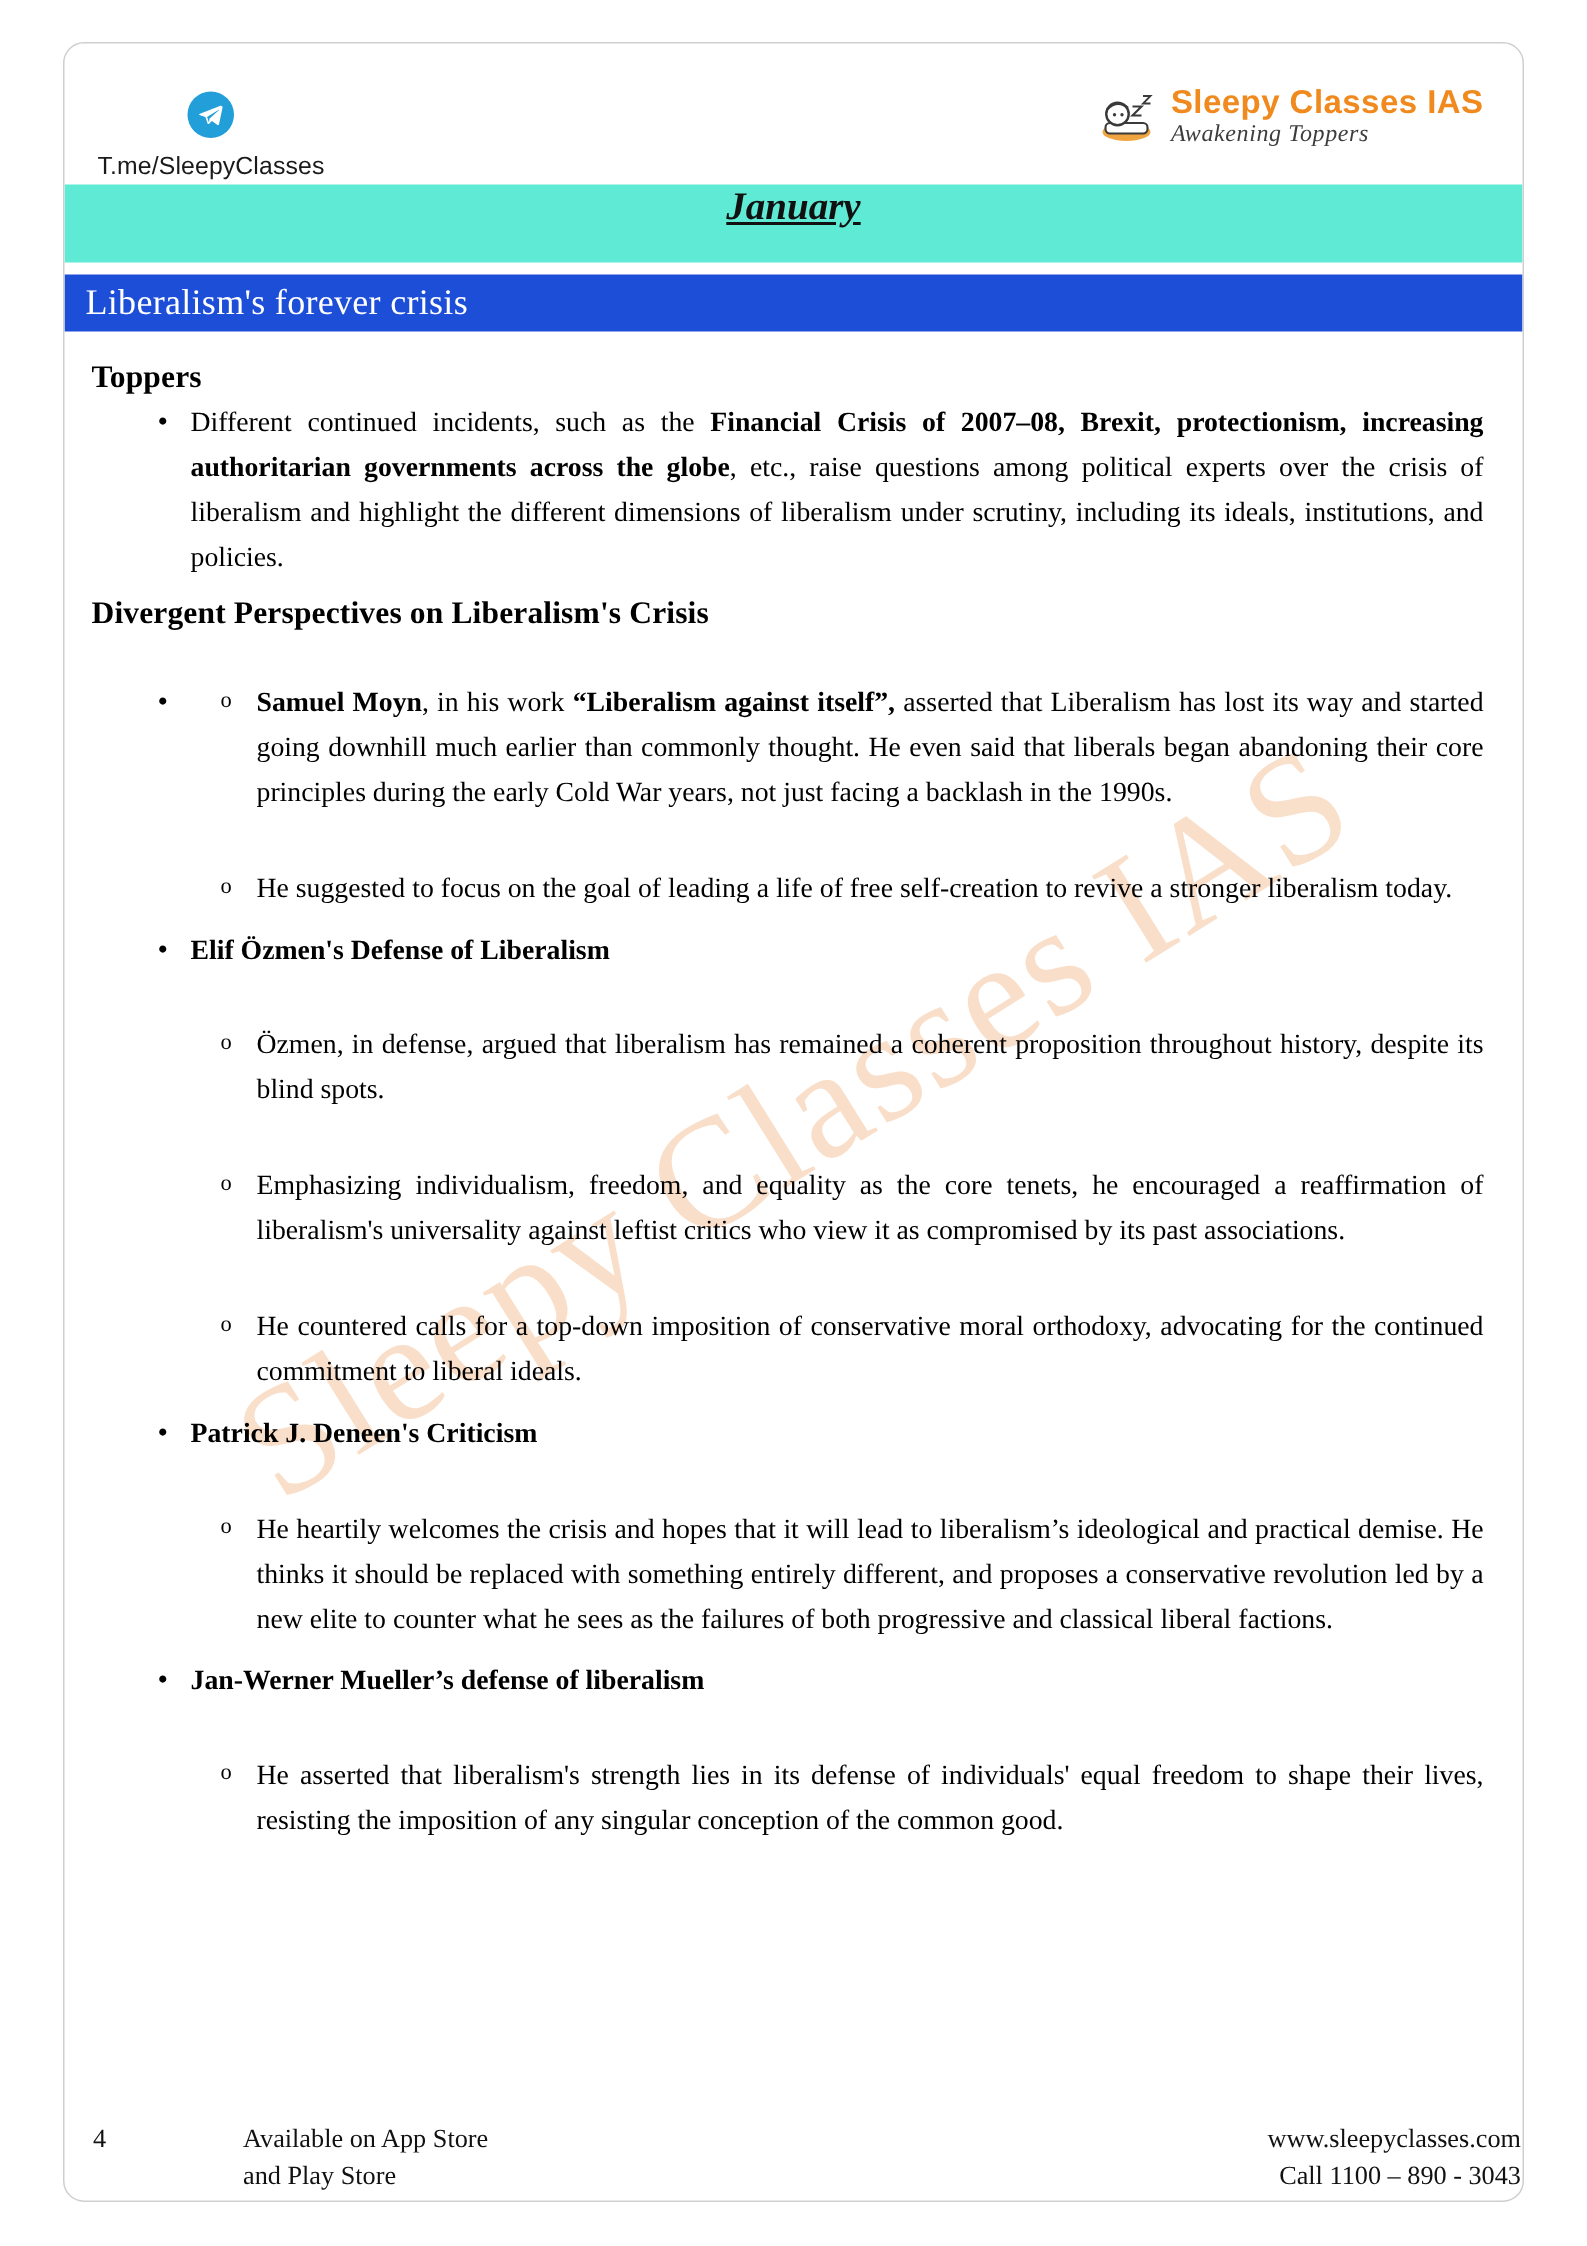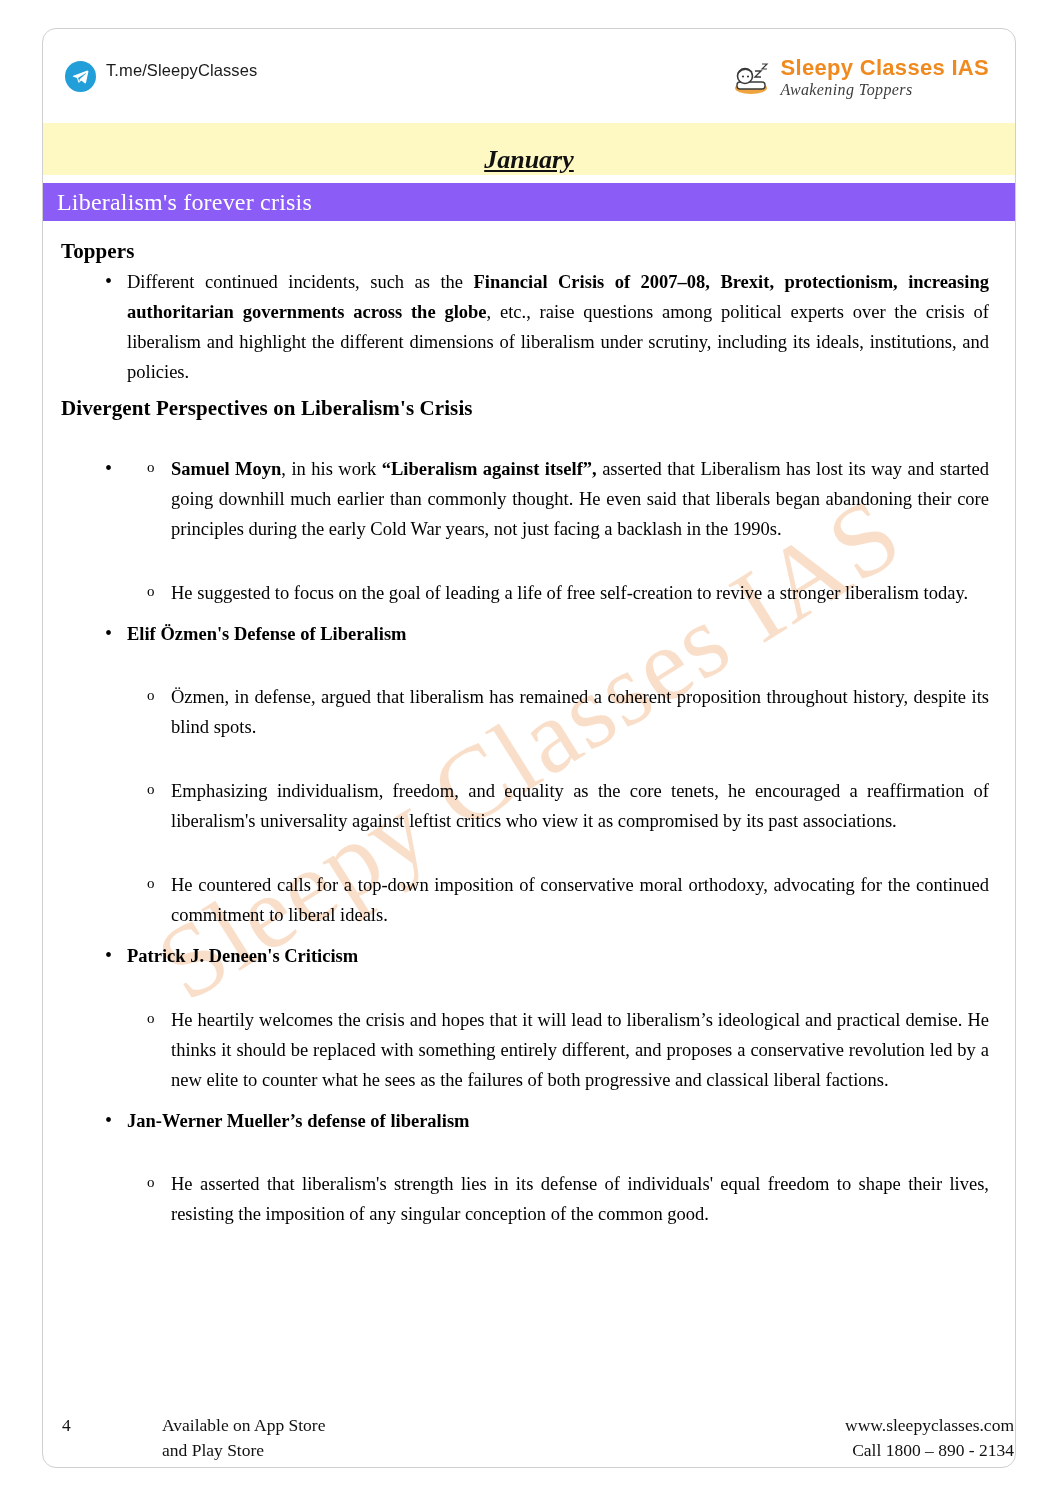--- a/index.html
+++ b/index.html
@@ -25,21 +25,21 @@
   }
   
   .header {
     position: relative;
     height: 94px;
     padding: 0 26px;
   }
   .tg-wrap {
     position: absolute;
     left: 22px; top: 32px;
-    display: flex; align-items: flex-start; gap: 10px;
+    display: flex; align-items: center; gap: 10px; flex-direction: column;
   }
   .tg-icon {
     width: 31px; height: 31px;
     border-radius: 50%;
     background: #229ed9;
     display: inline-flex; align-items: center; justify-content: center;
   }
   .tg-icon svg { display: block; }
   .tg-text {
     font-family: "Liberation Sans", sans-serif;
@@ -68,36 +68,36 @@
   .brand-tag {
     font-family: "Liberation Serif", serif;
     font-style: italic;
     font-size: 16px;
     color: #3d3d3d;
     margin-top: 3px;
     letter-spacing: .4px;
   }
   
   .month-band {
-    background: #fef9c3;
+    background: #5eead4;
     height: 52px;
-    display: flex; align-items: flex-end; justify-content: center;
+    display: flex; align-items: flex-start; justify-content: center;
     margin: 0 0 0 0;
   }
   .month-title {
     font-family: "Liberation Serif", serif;
     font-style: italic;
     font-weight: bold;
     font-size: 26px;
     text-decoration: underline;
     color: #111;
   }
   
   .title-bar {
-    background: #8b5cf6;
+    background: #1d4ed8;
     height: 38px;
     display: flex; align-items: center;
     padding-left: 14px;
     margin-top: 8px;
   }
   .title-bar .t {
     font-family: "Liberation Serif", serif;
     font-size: 24px;
     color: #ffffff;
     letter-spacing: .2px;
@@ -303,15 +303,15 @@
 </div>
 
 <div class="footer">
   <div class="pg">4</div>
   <div class="mid">
     <div>Available on App Store</div>
     <div>and Play Store</div>
   </div>
   <div class="right">
     <div>www.sleepyclasses.com</div>
-    <div>Call 1800 – 890 - 2134</div>
+    <div>Call 1100 – 890 - 3043</div>
   </div>
 </div>
 
 </body></html>

